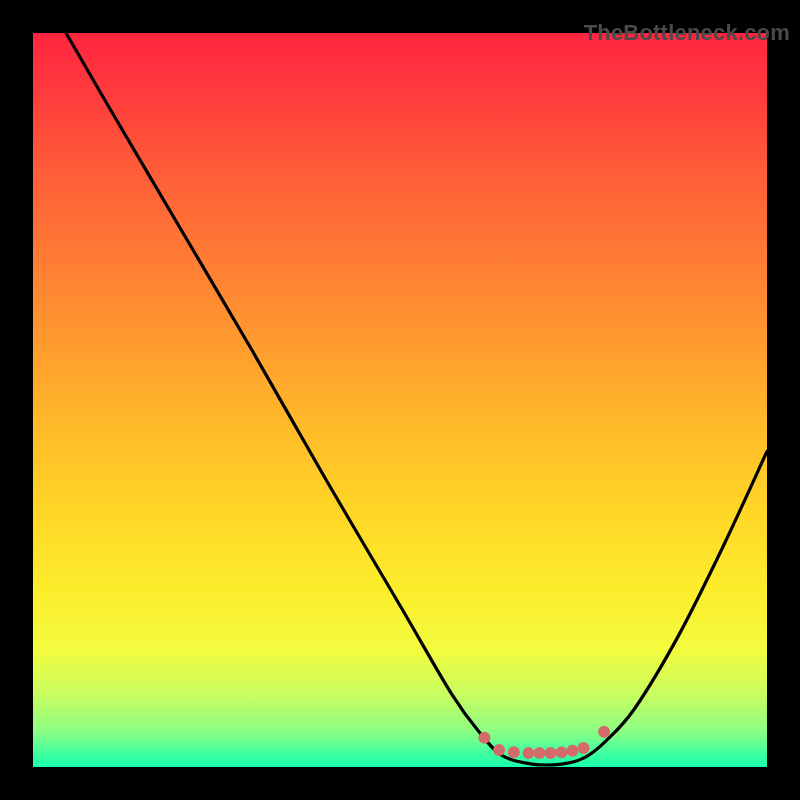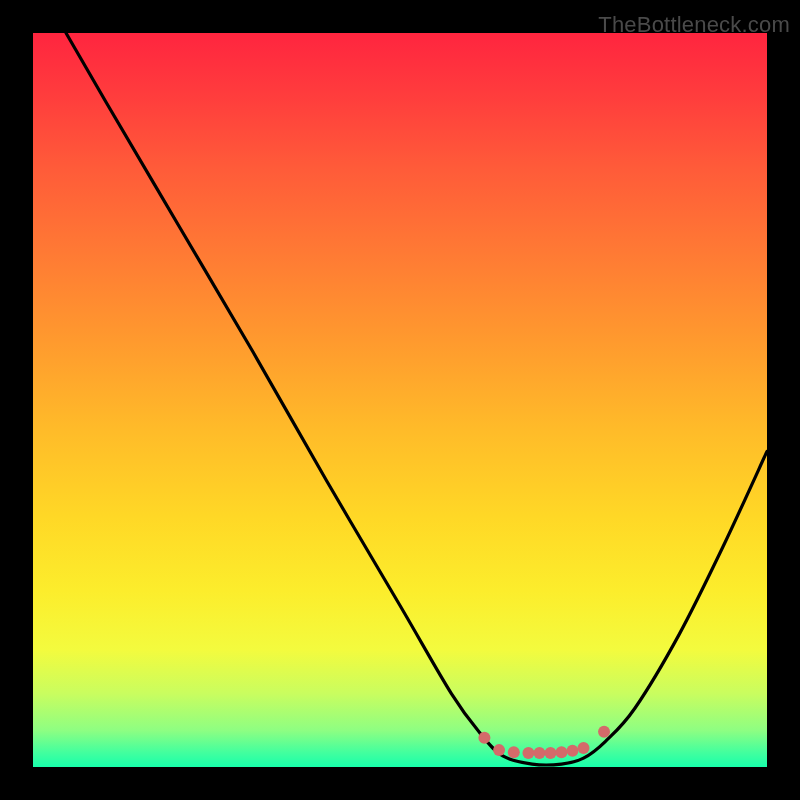--- a/index.html
+++ b/index.html
@@ -12,25 +12,25 @@
     font-family: Arial, Helvetica, sans-serif;
   }
   .frame {
     position: relative;
     width: 800px;
     height: 800px;
     background: #000;
   }
   .watermark {
     position: absolute;
-    top: 12px;
+    top: 20px;
     right: 10px;
     color: #4a4a4a;
     font-size: 22px;
-    font-weight: normal;
+    font-weight: bold;
     letter-spacing: 0.2px;
     z-index: 5;
   }
   .plot {
     position: absolute;
     left: 33px;
     top: 33px;
     width: 734px;
     height: 734px;
     background: linear-gradient(

